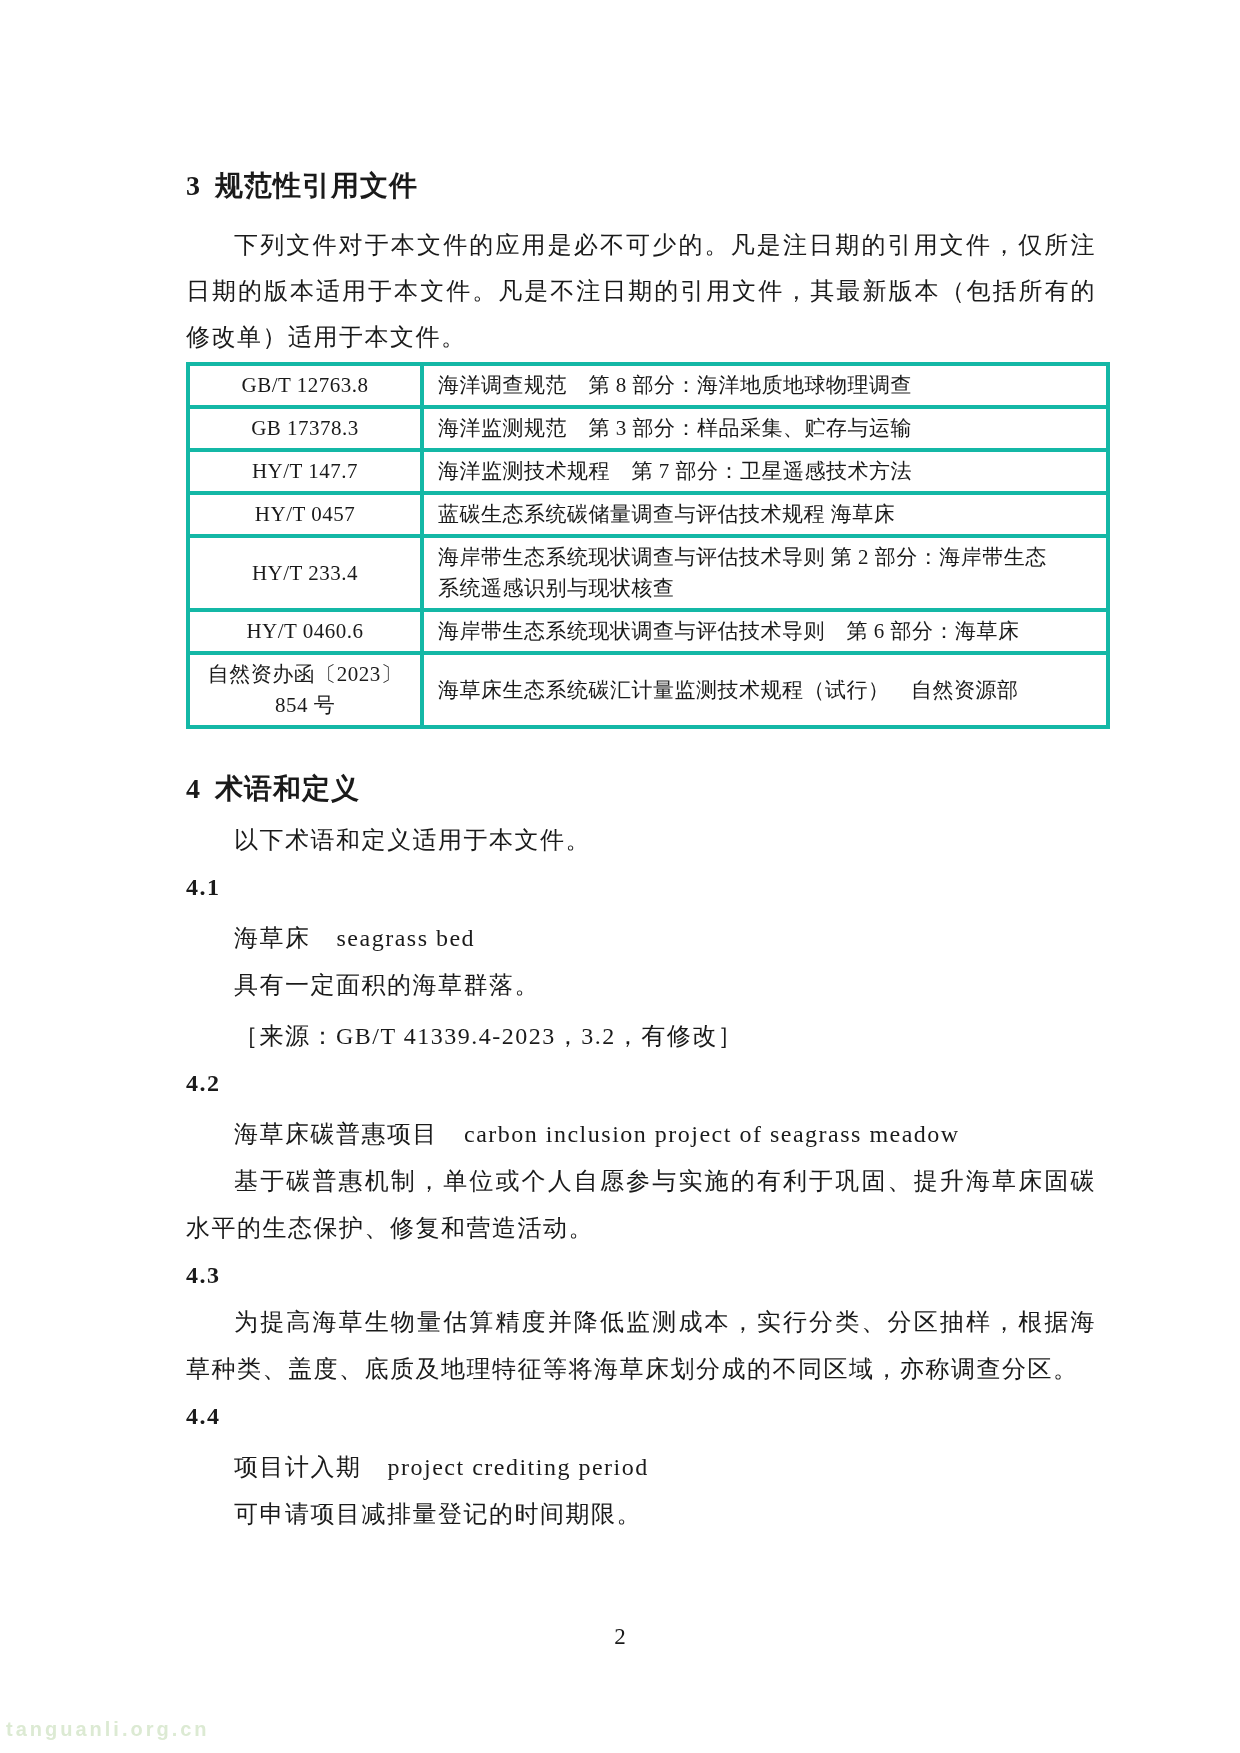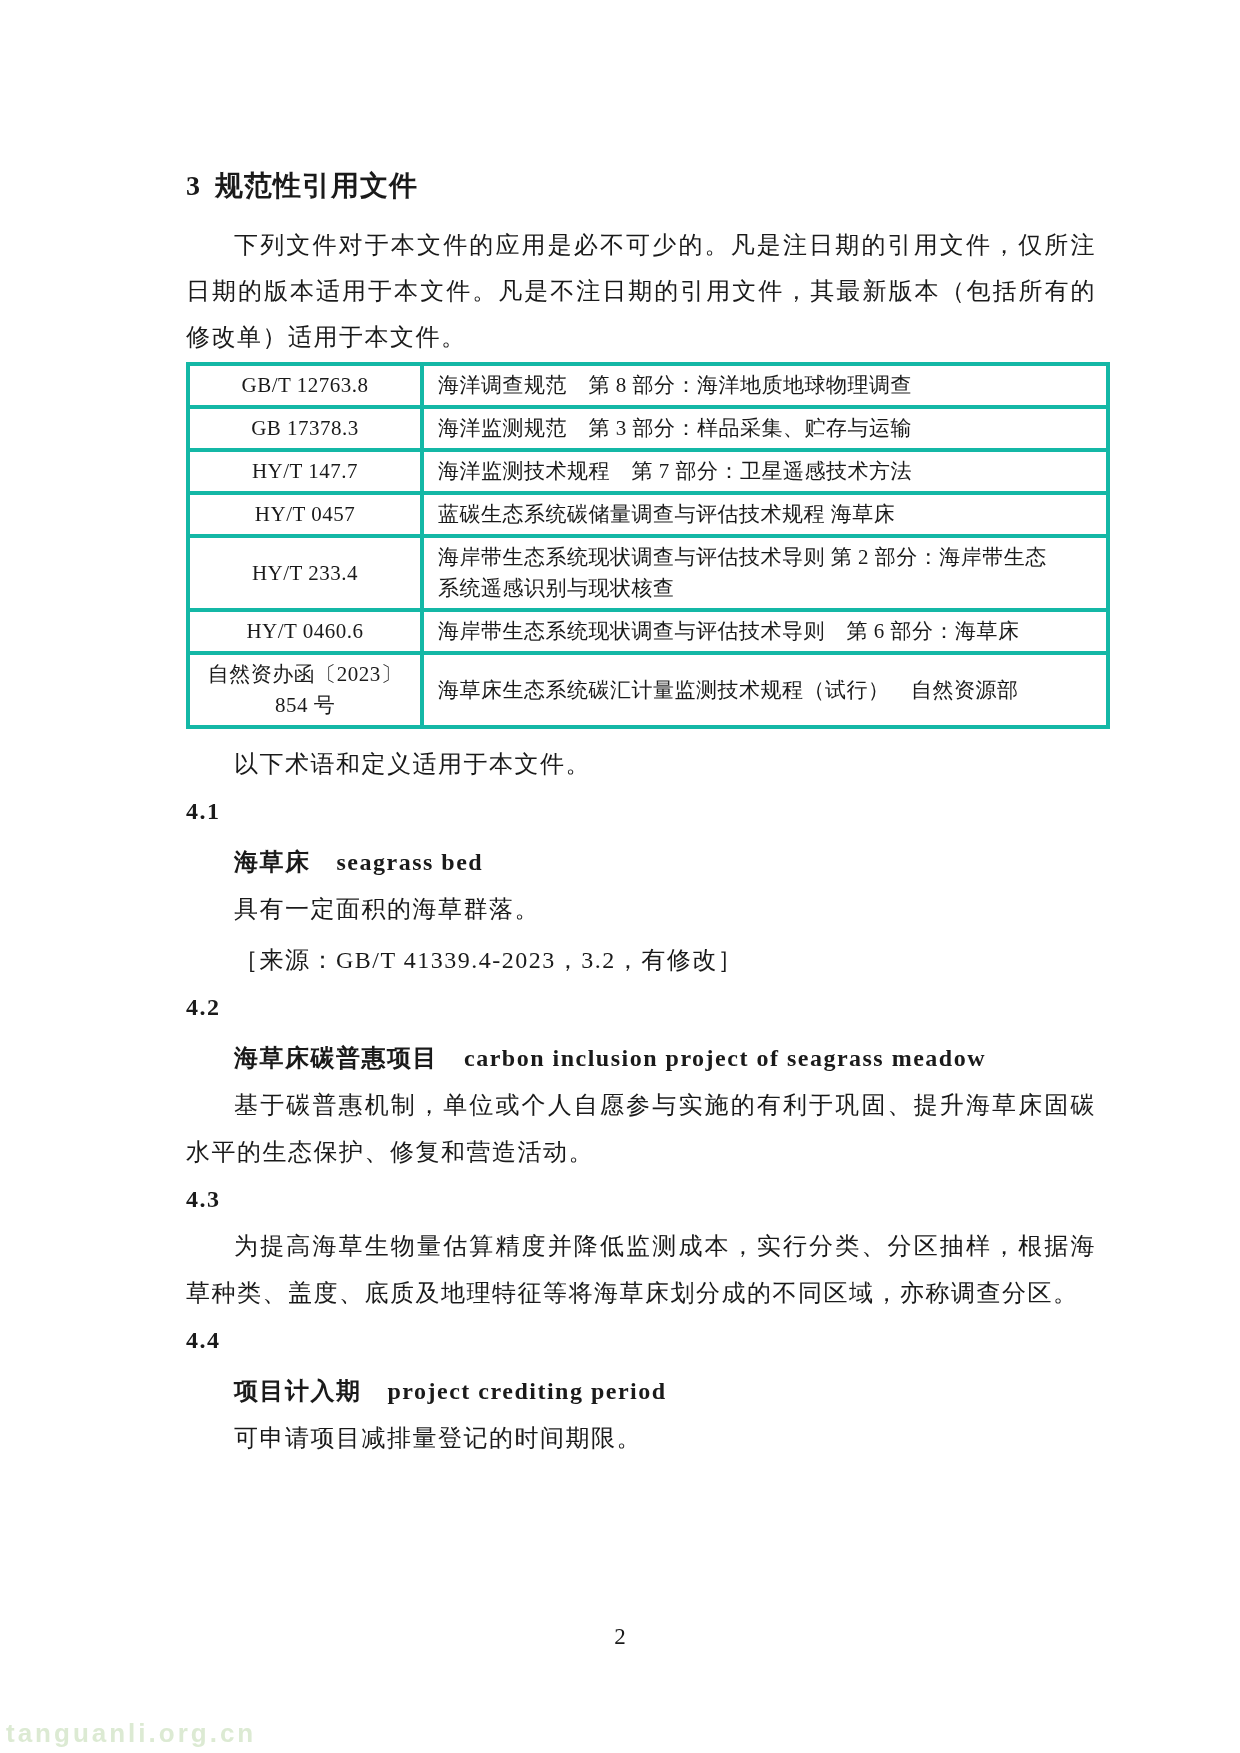--- a/index.html
+++ b/index.html
@@ -39,31 +39,31 @@
   }
   .refs-table td.code{width:222px;text-align:center;padding:4px 4px;}
   .refs-table td.title{width:658px;text-align:left;padding-left:14px;}
   .sec4-line{
     font-size:24px;line-height:47px;letter-spacing:1.5px;margin:0;
     text-align:justify;
   }
   .indent{text-indent:2em;}
   #intro-4{margin-top:12px;}
   .term-id{font-weight:bold;}
-  .term-name{font-weight:bold;margin-top:4px;text-indent:2em;}
+  .term-name{font-weight:normal;margin-top:4px;text-indent:2em;}
   .term-name .en{margin-left:26px;}
   .term-source{margin-top:4px;}
   .page-number{
     position:absolute;left:0;top:1622px;width:1240px;
     text-align:center;font-size:23px;line-height:30px;
   }
   .watermark{
     position:absolute;left:6px;top:1718px;
     font-family:"Liberation Sans","DejaVu Sans",sans-serif;
-    font-weight:bold;font-size:26px;letter-spacing:3px;
+    font-weight:bold;font-size:20px;letter-spacing:3px;
     color:#dcead3;
   }
 </style>
 </head>
 <body>
 
 <div class="page">
   <div class="content">
 
     <h2 class="sec-heading" id="heading-3"><span class="sec-num">3</span><span>规范性引用文件</span></h2>
@@ -98,20 +98,21 @@
           <td class="title">海岸带生态系统现状调查与评估技术导则　第 6 部分：海草床</td>
         </tr>
         <tr>
           <td class="code">自然资办函〔2023〕
 854 号</td>
           <td class="title">海草床生态系统碳汇计量监测技术规程（试行）　自然资源部</td>
         </tr>
       </tbody>
     </table>
 
+    <h2 class="sec-heading" id="heading-4"><span class="sec-num">4</span><span>术语和定义</span></h2>
 
     <p class="sec4-line indent" id="intro-4">以下术语和定义适用于本文件。</p>
 
     <div>
       <p class="sec4-line term-id">4.1</p>
       <p class="sec4-line term-name"><span>海草床</span><span class="en">seagrass bed</span></p>
       <p class="sec4-line indent">具有一定面积的海草群落。</p>
       <p class="sec4-line indent term-source">［来源：GB/T 41339.4-2023，3.2，有修改］</p>
     </div>
 

